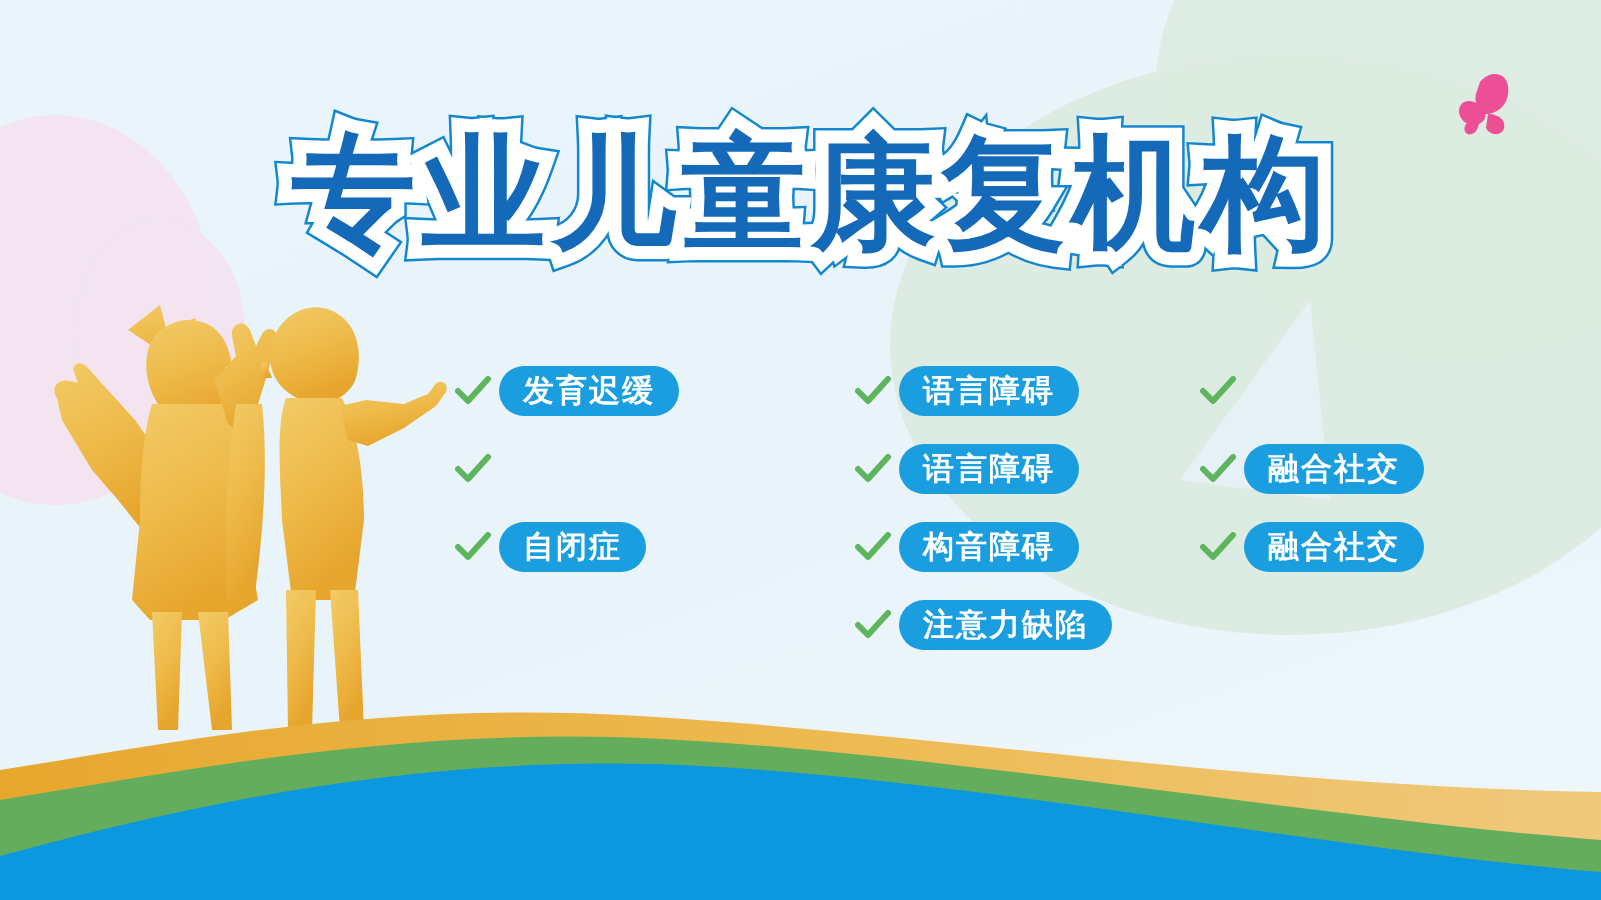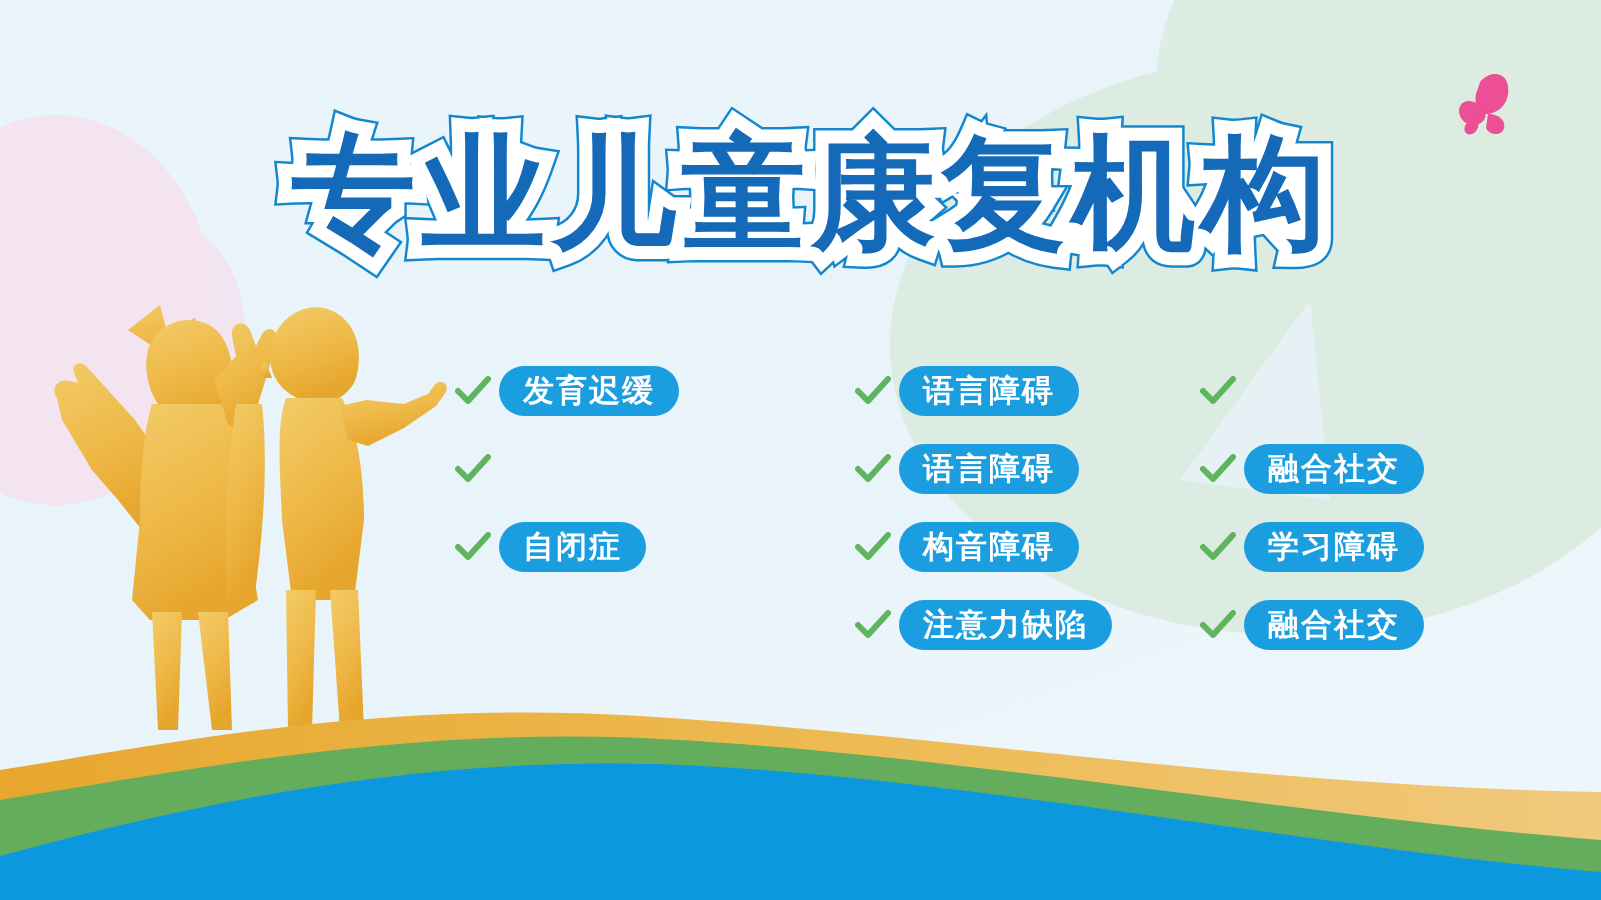--- a/index.html
+++ b/index.html
@@ -273,24 +273,18 @@
       <div class="row">
         <svg class="check" viewBox="0 0 36 30">
           <path d="M3,15 L13,25 L33,3" fill="none" stroke="#5eb55e" stroke-width="6" stroke-linecap="round" stroke-linejoin="round"></path>
         </svg>
         <span class="pill">融合社交</span>
       </div>
       <div class="row">
         <svg class="check" viewBox="0 0 36 30">
           <path d="M3,15 L13,25 L33,3" fill="none" stroke="#5eb55e" stroke-width="6" stroke-linecap="round" stroke-linejoin="round"></path>
         </svg>
-        <span class="pill">学习障碍</span>
-      </div>
-      <div class="row">
-        <svg class="check" viewBox="0 0 36 30">
-          <path d="M3,15 L13,25 L33,3" fill="none" stroke="#5eb55e" stroke-width="6" stroke-linecap="round" stroke-linejoin="round"></path>
-        </svg>
         <span class="pill">融合社交</span>
       </div>
     </div>
 
   </div>
 </div>
 
 </body></html>

